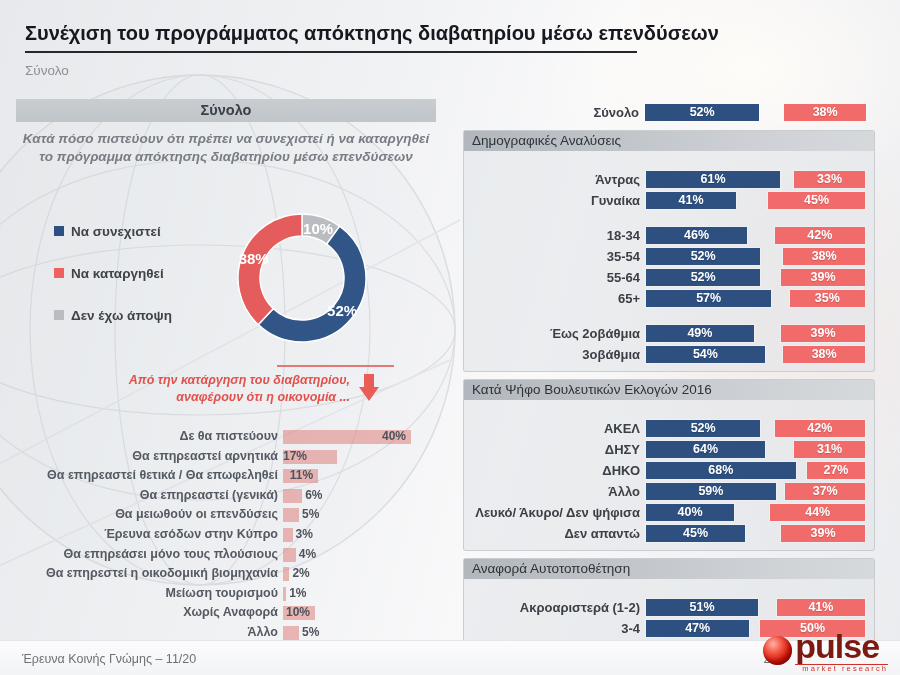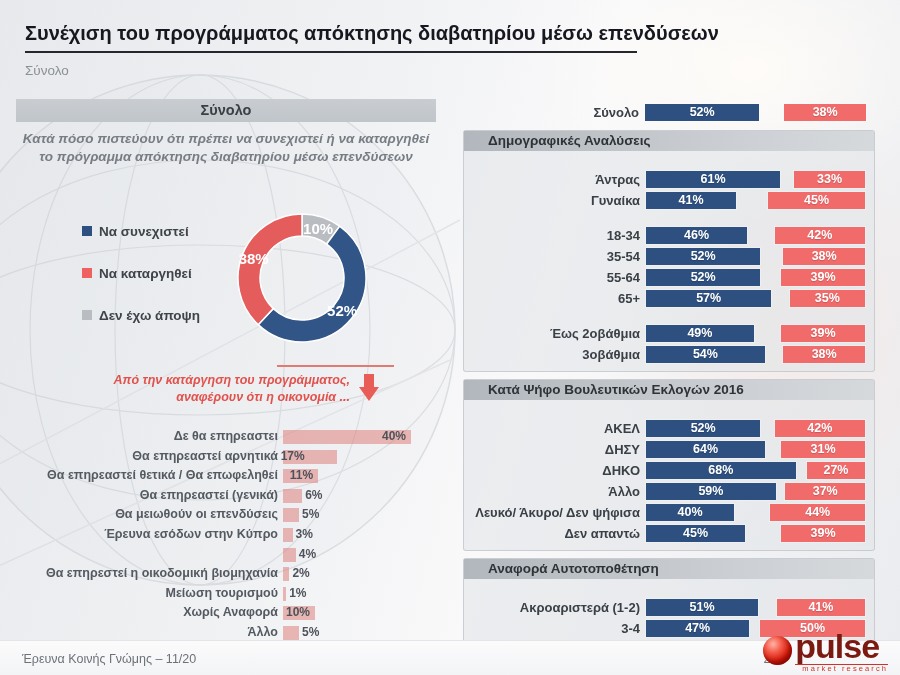--- a/index.html
+++ b/index.html
@@ -14,42 +14,42 @@
   
   .title{position:absolute;left:25px;top:22px;font-size:20px;font-weight:bold;color:#17171f;}
   .title-rule{position:absolute;left:25px;top:51px;width:612px;border-bottom:2.5px solid #26262e;}
   .subtitle{position:absolute;left:25px;top:63px;font-size:13.5px;color:#8b9095;}
   
   .lp-header{position:absolute;left:16px;top:99px;width:420px;height:23px;line-height:23px;
              text-align:center;font-size:14.5px;font-weight:bold;color:#3a3f45;
              background:linear-gradient(180deg,#c9cdd2,#c0c5ca);}
   .question{position:absolute;left:16px;top:130px;width:420px;text-align:center;
             font-style:italic;font-weight:600;font-size:13.5px;color:#787d84;line-height:1.35;}
-  .legend{position:absolute;left:82px;top:222px;}
+  .legend{position:absolute;left:54px;top:222px;}
   .legend-item{display:flex;align-items:center;height:18px;margin-bottom:24px;}
   .legend-swatch{width:10px;height:10px;margin-right:7px;flex:0 0 auto;}
   .legend-label{font-size:13.5px;font-weight:600;color:#3f4449;white-space:nowrap;}
   .donut-wrap{position:absolute;left:232px;top:208px;width:140px;height:140px;}
   .red-rule{position:absolute;left:277px;top:365px;width:117px;height:2px;background:#e07a73;}
   .note{position:absolute;left:100px;top:372px;width:250px;text-align:right;
         font-size:12.5px;font-weight:bold;font-style:italic;color:#e2524d;line-height:1.32;}
   .note-arrow{position:absolute;left:359px;top:374px;}
   
   .impact{position:absolute;left:20px;top:427px;width:410px;}
   .imp-row{position:relative;height:19.6px;}
   .imp-label{position:absolute;left:0;top:0;width:258px;text-align:right;
              font-size:12.5px;font-weight:bold;color:#545a61;line-height:19.6px;white-space:nowrap;}
   .imp-bar{position:absolute;left:263px;top:3px;height:14px;background:rgba(219,117,112,.5);}
   .imp-val{position:absolute;top:0;font-size:12px;font-weight:bold;color:#4e525a;line-height:19.6px;}
   
   .right-col{position:absolute;left:463px;top:102px;width:412px;}
   .panel{background:rgba(226,229,233,.62);border:1px solid rgba(175,180,186,.55);
          border-radius:3px;margin-top:7px;padding-bottom:6px;}
-  .panel-header{height:20px;line-height:20px;padding-left:24px;margin-bottom:4px;
-                font-size:13.5px;font-weight:bold;color:#2e3338;
+  .panel-header{height:20px;line-height:20px;padding-left:8px;margin-bottom:4px;
+                font-size:13.5px;font-weight:normal;color:#2e3338;
                 background:linear-gradient(90deg,#b2b7bd,#cdd1d5 70%,#d6d9dc);}
   .group{margin-top:18px;}
   .group.gap{margin-top:14px;}
   .g-row{position:relative;height:21px;}
   .g-label{position:absolute;left:0;top:0;width:176px;text-align:right;font-size:13px;
            font-weight:bold;color:#3b4046;line-height:21px;white-space:nowrap;}
   .g-bar{position:absolute;top:2px;height:17px;line-height:17px;text-align:center;
          font-size:12.5px;font-weight:bold;color:#fff;
          text-shadow:0 1px 1px rgba(0,0,0,.18);box-shadow:0 0 0 1px rgba(255,255,255,.28);}
   .g-blue{left:182px;}
@@ -112,36 +112,36 @@
         <path d="M 70 6 A 64 64 0 0 1 107.61825614671828 18.222912360003363 L 94.68698059628387 36.02128623625221 A 42 42 0 0 0 70 28 Z" fill="#b9bdc2" stroke="#fff" stroke-width="1.5"></path>
         <text x="86.06888370749726" y="25.545061152652018" text-anchor="middle" font-size="15" font-weight="bold" fill="#fff">10%</text>
         <path d="M 107.61825614671828 18.222912360003363 A 64 64 0 1 1 26.1889852205639 116.65399215497033 L 41.24902155099506 100.61668235169927 A 42 42 0 1 0 94.68698059628387 36.02128623625221 Z" fill="#315587" stroke="#fff" stroke-width="1.5"></path>
         <text x="110.06668862434103" y="108.14604746693189" text-anchor="middle" font-size="15" font-weight="bold" fill="#fff">52%</text>
         <path d="M 26.1889852205639 116.65399215497033 A 64 64 0 0 1 69.99999999999999 6 L 69.99999999999999 28 A 42 42 0 0 0 41.24902155099506 100.61668235169927 Z" fill="#e45c5b" stroke="#fff" stroke-width="1.5"></path>
         <text x="21.65162273381094" y="55.85752326039673" text-anchor="middle" font-size="15" font-weight="bold" fill="#fff">38%</text>
       </svg></div>
 
   <div class="red-rule"></div>
   <div class="note">
-    <span>Από την κατάργηση του προγράμματος,</span><br>
+    <span>Από την κατάργηση του διαβατηρίου,</span><br>
     <span>αναφέρουν ότι η οικονομία ...</span>
   </div>
   <svg class="note-arrow" width="20" height="28" viewBox="0 0 20 28">
     <path d="M5 0 h10 v13 h5 L10 27 L0 13 h5 Z" fill="#e85d57"></path>
   </svg>
   <div class="impact" id="impact-list">
       <div class="imp-row">
-        <div class="imp-label">Δε θα επηρεαστει</div>
+        <div class="imp-label">Δε θα πιστεύουν</div>
         <div class="imp-bar" style="width: 128px;"></div>
         <div class="imp-val" style="left: 263px; width: 123px; text-align: right;">40%</div>
       </div>
       <div class="imp-row">
         <div class="imp-label">Θα επηρεαστεί αρνητικά</div>
         <div class="imp-bar" style="width: 54.4px;"></div>
-        <div class="imp-val" style="left: 248px; width: 49.4px; text-align: center;">17%</div>
+        <div class="imp-val" style="left: 263px; width: 49.4px; text-align: left;">17%</div>
       </div>
       <div class="imp-row">
         <div class="imp-label">Θα επηρεαστεί θετικά / Θα επωφεληθεί</div>
         <div class="imp-bar" style="width: 35.2px;"></div>
         <div class="imp-val" style="left: 263px; width: 30.2px; text-align: right;">11%</div>
       </div>
       <div class="imp-row">
         <div class="imp-label">Θα επηρεαστεί (γενικά)</div>
         <div class="imp-bar" style="width: 19.2px;"></div>
         <div class="imp-val" style="left: 285.2px;">6%</div>
@@ -150,20 +150,21 @@
         <div class="imp-label">Θα μειωθούν οι επενδύσεις</div>
         <div class="imp-bar" style="width: 16px;"></div>
         <div class="imp-val" style="left: 282px;">5%</div>
       </div>
       <div class="imp-row">
         <div class="imp-label">Έρευνα εσόδων στην Κύπρο</div>
         <div class="imp-bar" style="width: 9.6px;"></div>
         <div class="imp-val" style="left: 275.6px;">3%</div>
       </div>
       <div class="imp-row">
+        <div class="imp-label">Θα επηρεάσει μόνο τους πλούσιους</div>
         <div class="imp-bar" style="width: 12.8px;"></div>
         <div class="imp-val" style="left: 278.8px;">4%</div>
       </div>
       <div class="imp-row">
         <div class="imp-label">Θα επηρεστεί η οικοδομική βιομηχανία</div>
         <div class="imp-bar" style="width: 6.4px;"></div>
         <div class="imp-val" style="left: 272.4px;">2%</div>
       </div>
       <div class="imp-row">
         <div class="imp-label">Μείωση τουρισμού</div>
@@ -244,21 +245,21 @@
           <div class="panel-header">Κατά Ψήφο Βουλευτικών Εκλογών 2016</div>
           <div class="group">
             <div class="g-row">
               <div class="g-label">ΑΚΕΛ</div>
               <div class="g-bar g-blue" style="width: 114.4px; background: rgb(45, 80, 128);">52%</div>
               <div class="g-bar g-red" style="width: 90.3px; background: rgb(241, 107, 107);">42%</div>
             </div>
             <div class="g-row">
               <div class="g-label">ΔΗΣΥ</div>
               <div class="g-bar g-blue" style="width: 119px; background: rgb(45, 80, 128);">64%</div>
-              <div class="g-bar g-red" style="width: 84px; background: rgb(241, 107, 107);">31%</div>
+              <div class="g-bar g-red" style="width: 71px; background: rgb(241, 107, 107);">31%</div>
             </div>
             <div class="g-row">
               <div class="g-label">ΔΗΚΟ</div>
               <div class="g-bar g-blue" style="width: 149.6px; background: rgb(45, 80, 128);">68%</div>
               <div class="g-bar g-red" style="width: 58.05px; background: rgb(241, 107, 107);">27%</div>
             </div>
             <div class="g-row">
               <div class="g-label">Άλλο</div>
               <div class="g-bar g-blue" style="width: 129.8px; background: rgb(45, 80, 128);">59%</div>
               <div class="g-bar g-red" style="width: 79.55px; background: rgb(241, 107, 107);">37%</div>

